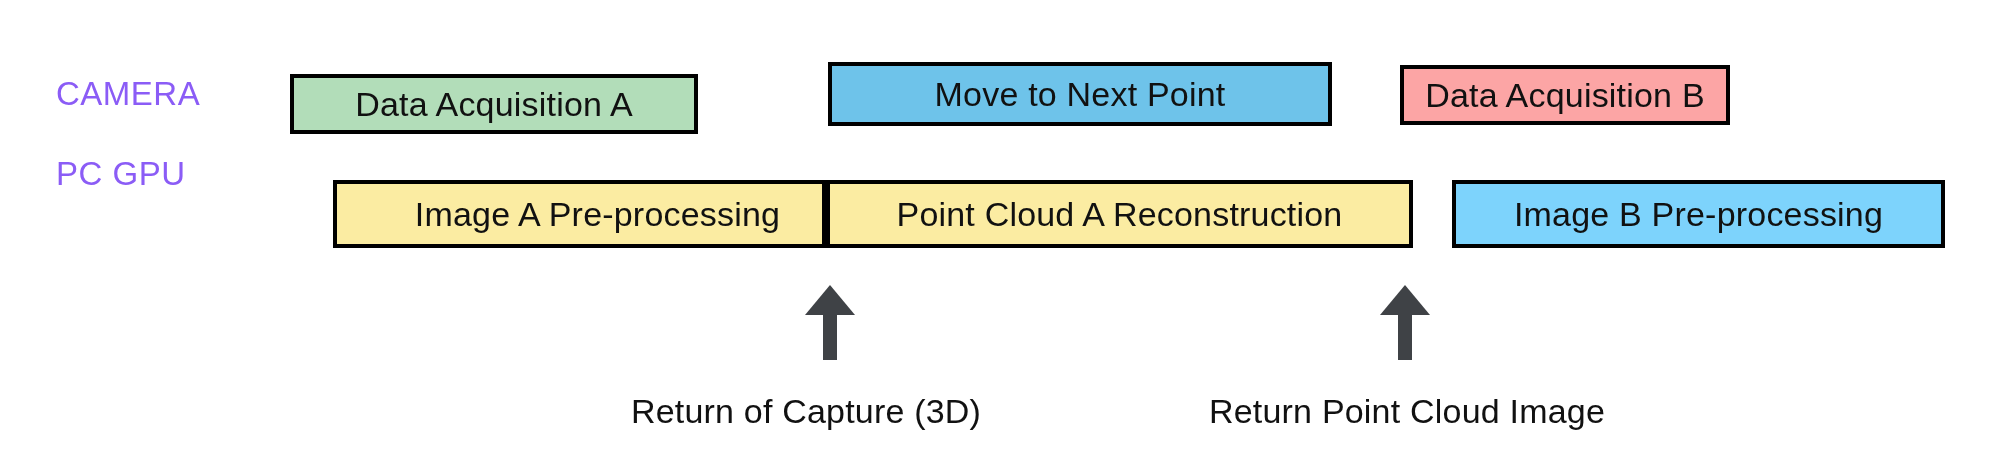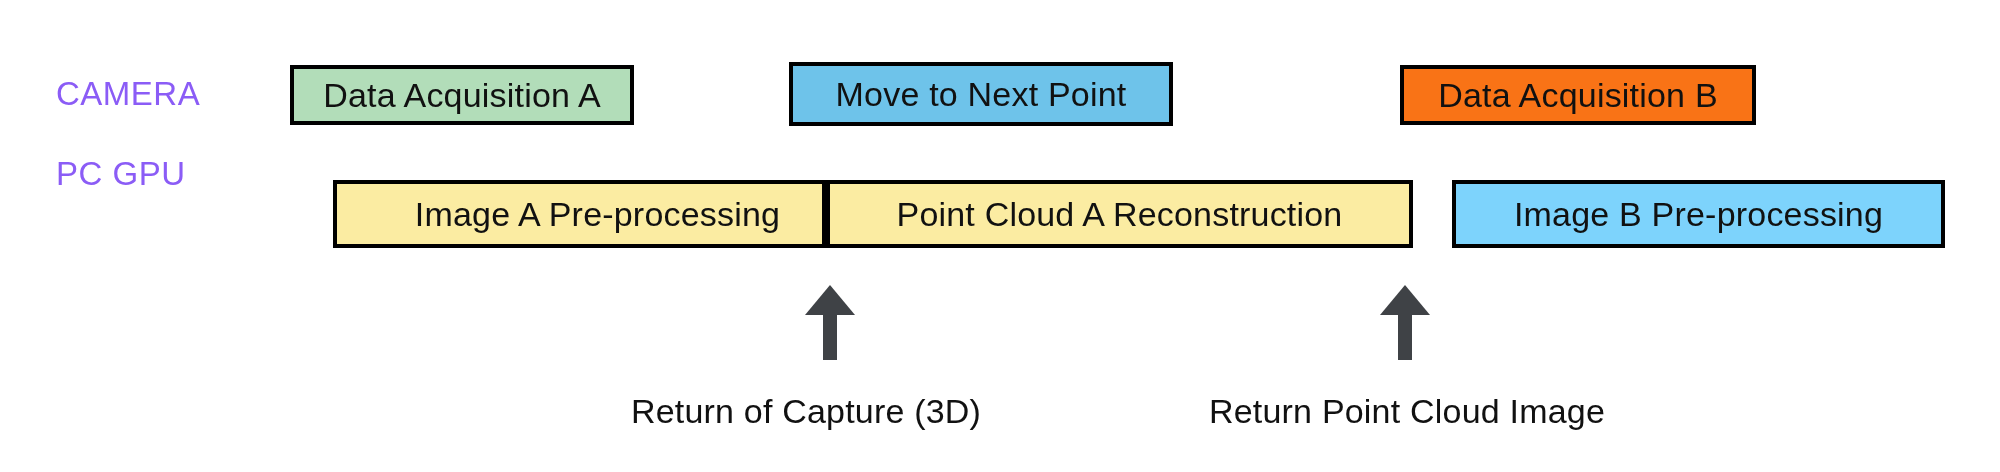--- a/index.html
+++ b/index.html
@@ -30,23 +30,23 @@
     align-items:center;
     justify-content:center;
     color:#111111;
     font-size:34px;
     font-weight:400;
     white-space:nowrap;
     letter-spacing:0.2px;
   }
 
   
-  #box-acq-a   {left:290px; top:65px;  width:344px; height:60px; background:#b2ddb9;}
-  #box-move    {left:789px; top:62px;  width:384px; height:64px; background:#6ec3ea;}
-  #box-acq-b   {left:1400px;top:65px;  width:356px; height:60px; background:#f97316;}
+  #box-acq-a   {left:290px; top:74px;  width:408px; height:60px; background:#b2ddb9;}
+  #box-move    {left:828px; top:62px;  width:504px; height:64px; background:#6ec3ea;}
+  #box-acq-b   {left:1400px;top:65px;  width:330px; height:60px; background:#fca5a5;}
 
   
   #box-prep-a  {left:333px; top:180px; width:493px; height:68px; background:#fbeca2;padding-left:36px;}
   #box-recon-a {left:826px; top:180px; width:587px; height:68px; background:#fbeca2;}
   #box-prep-b  {left:1452px;top:180px; width:493px; height:68px; background:#7dd3fc;}
 
   
   .arrow{position:absolute;width:56px;height:75px;}
   #arrow-capture{left:802px;top:285px;}
   #arrow-cloud{left:1377px;top:285px;}

